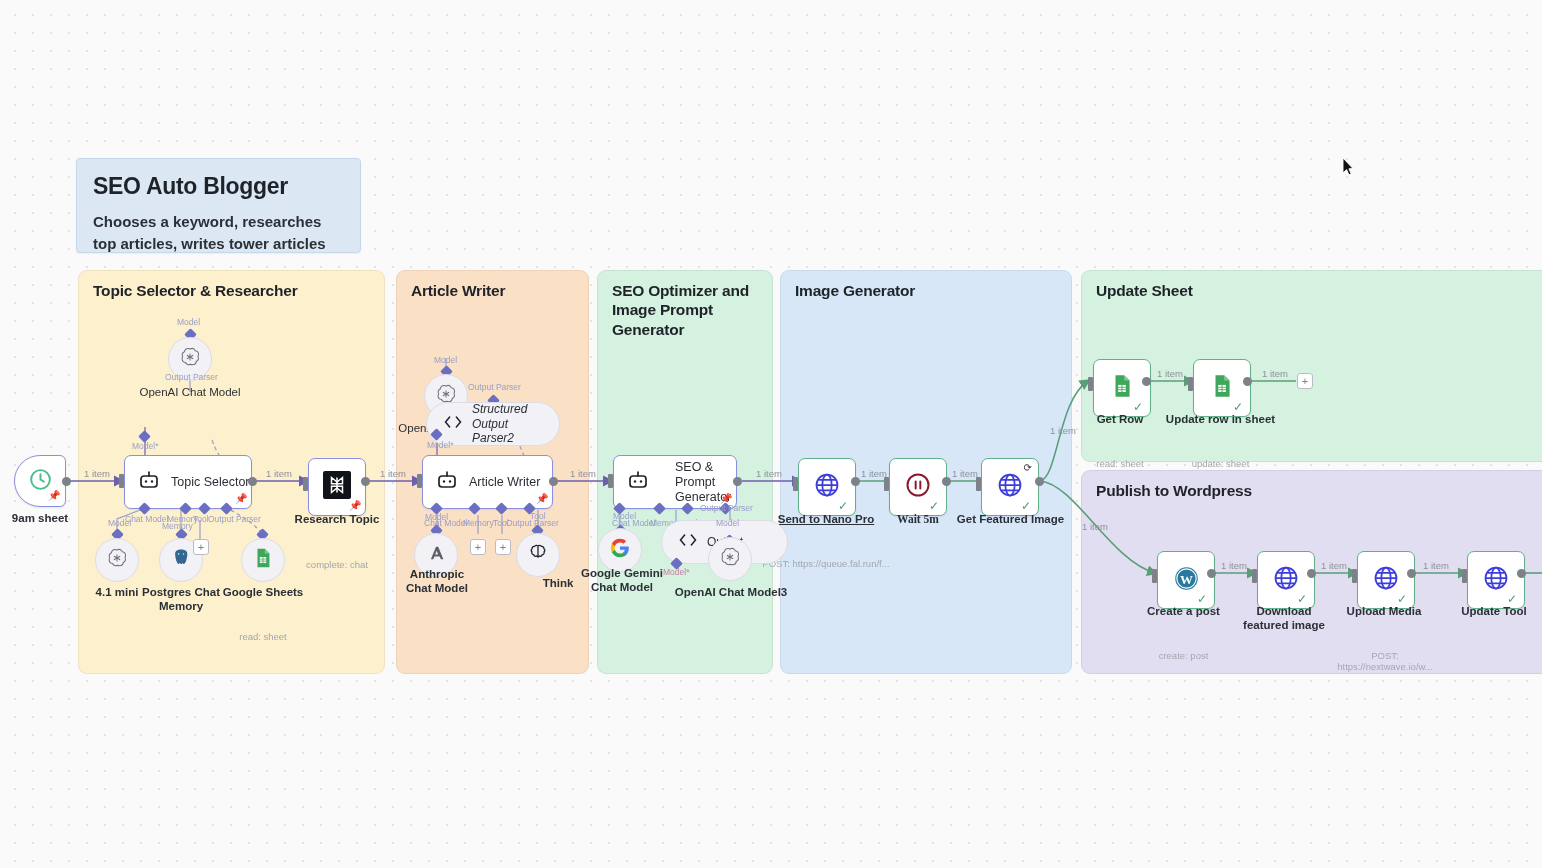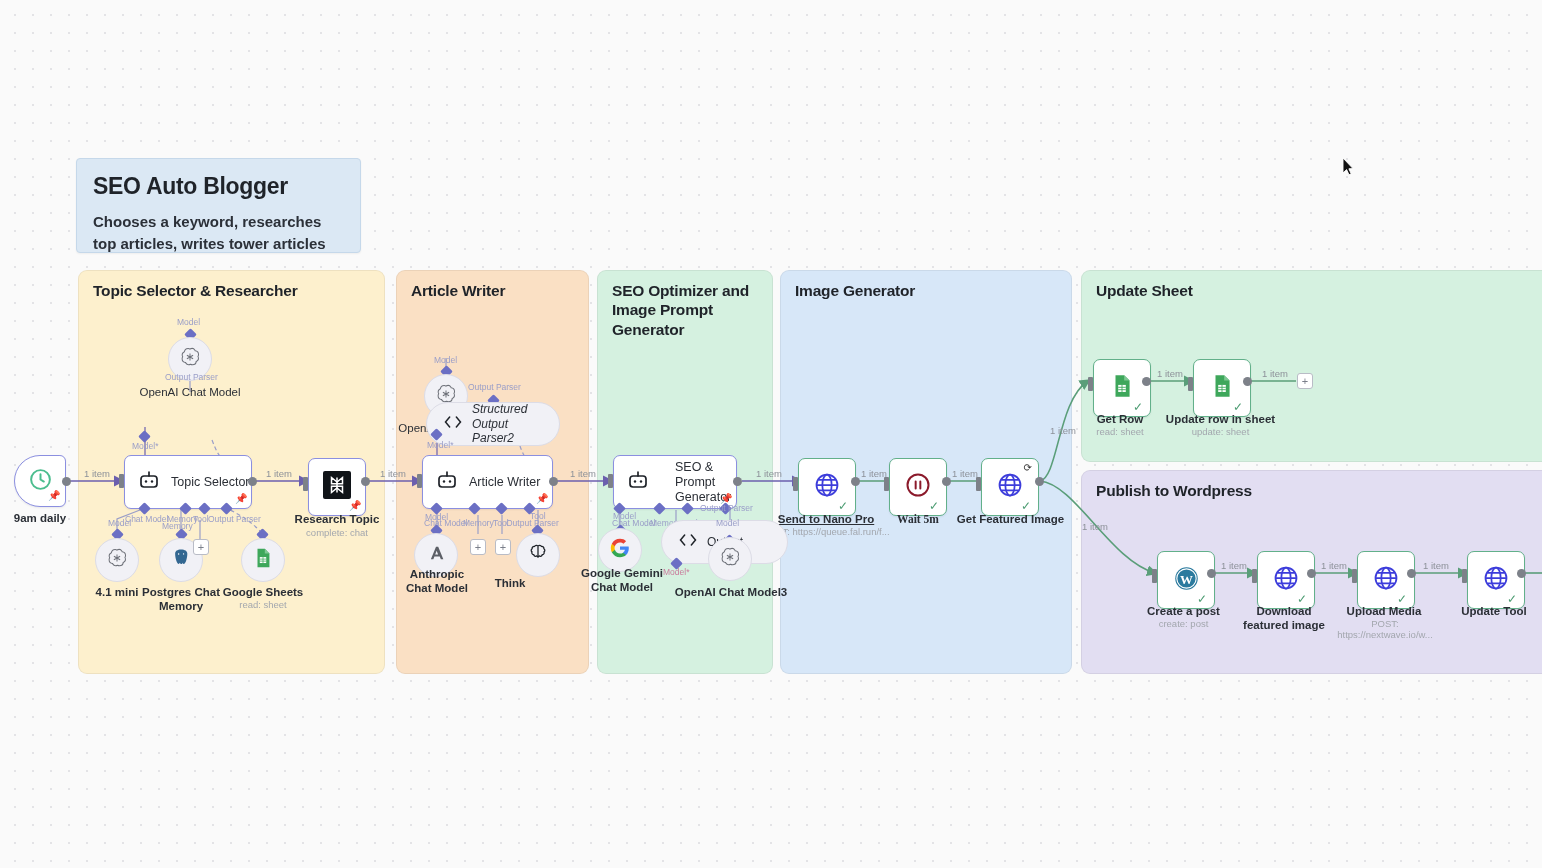--- a/index.html
+++ b/index.html
@@ -65,21 +65,21 @@
   }
   .node .nlabel { font-size:12.5px; color:#2b2f36; line-height:1.2; }
 
   .caption {
     position:absolute; text-align:center;
     font-size:11.5px; font-weight:700; color:#2b2f36; line-height:1.25;
   }
   .caption.light { font-weight:400; }
   .subcaption {
     position:absolute; text-align:center;
-    font-size:9.5px; color:#a3a7ae; line-height:1.2;
+    font-size:9.5px; color:#a3a7ae; line-height:1.2;margin-top:32px;
   }
 
   
   .subnode {
     position:absolute;
     width:44px; height:44px; border-radius:50%;
     background:#f1f1f6; border:1px solid #dcdce6;
     display:flex; align-items:center; justify-content:center;
   }
   
@@ -215,21 +215,21 @@
   <div class="node trigger" style="left:14px; top:455px;">
     <span>
       <svg width="25" height="25" viewBox="0 0 24 24" fill="none" stroke="#4bbd8e" stroke-width="1.9">
         <circle cx="12" cy="12" r="9"></circle>
           <path d="M12 7v5l3.2 2" stroke-linecap="round"></path>
       </svg>
     </span>
     <span class="pin" style="right:6px; bottom:4px;">📌</span>
   </div>
   <div class="port-dot" style="left:62px; top:477px;"></div>
-  <div class="caption" style="left:0px; top:511px; width:80px;">9am daily</div>
+  <div class="caption" style="left:0px; top:511px; width:80px;">9am sheet</div>
   <div class="edge-label" style="left:84px; top:468px;">1 item</div>
 
   <div class="node wide" style="left:124px; top:455px; width:128px;">
     <span>
       <svg width="24" height="24" viewBox="0 0 24 24" fill="none" stroke="#1f2329" stroke-width="1.7">
         <rect x="4" y="8" width="16" height="11" rx="3"></rect>
           <path d="M12 4v4" stroke-linecap="round"></path>
         <circle cx="9" cy="13.5" r="1.2" fill="#1f2329" stroke="none"></circle>
           <circle cx="15" cy="13.5" r="1.2" fill="#1f2329" stroke="none"></circle>
       </svg>
@@ -548,21 +548,21 @@
   <div class="diamond" style="left:533px; top:526px;"></div>
   <div class="subnode" style="left:516px; top:533px;">
     <span>
       <svg width="22" height="22" viewBox="0 0 24 24" fill="none" stroke="#1f2329" stroke-width="1.4">
         <path d="M12 4.5c-1-1-3-1-3.8.4-1.6-.3-2.9 1-2.6 2.5-1.3.7-1.4 2.6-.2 3.4-.6 1.4.4 3 1.9 3 .3 1.5 2 2.3 3.2 1.4.5.8 1.5.9 1.5.9"></path>
         <path d="M12 4.5c1-1 3-1 3.8.4 1.6-.3 2.9 1 2.6 2.5 1.3.7 1.4 2.6.2 3.4.6 1.4-.4 3-1.9 3-.3 1.5-2 2.3-3.2 1.4-.5.8-1.5.9-1.5.9"></path>
         <path d="M12 4.5v12.5"></path>
       </svg>
     </span>
   </div>
-  <div class="caption" style="left:480px; top:576px; width:60px;">Think</div>
+  <div class="caption" style="left:528px; top:576px; width:60px;">Think</div>
 
   <div class="diamond" style="left:615px; top:504px;"></div>
   <div class="diamond" style="left:655px; top:504px;"></div>
   <div class="diamond" style="left:683px; top:504px;"></div>
   <div class="diamond" style="left:721px; top:504px;"></div>
   <div class="conn-label" style="left:613px; top:511px;">Model</div>
   <div class="conn-label" style="left:612px; top:518px;">Chat Model</div>
   <div class="conn-label" style="left:650px; top:518px;">Memory</div>
   <div class="conn-label" style="left:682px; top:518px;">Tool</div>
   <div class="conn-label" style="left:700px; top:503px;">Output Parser</div>

